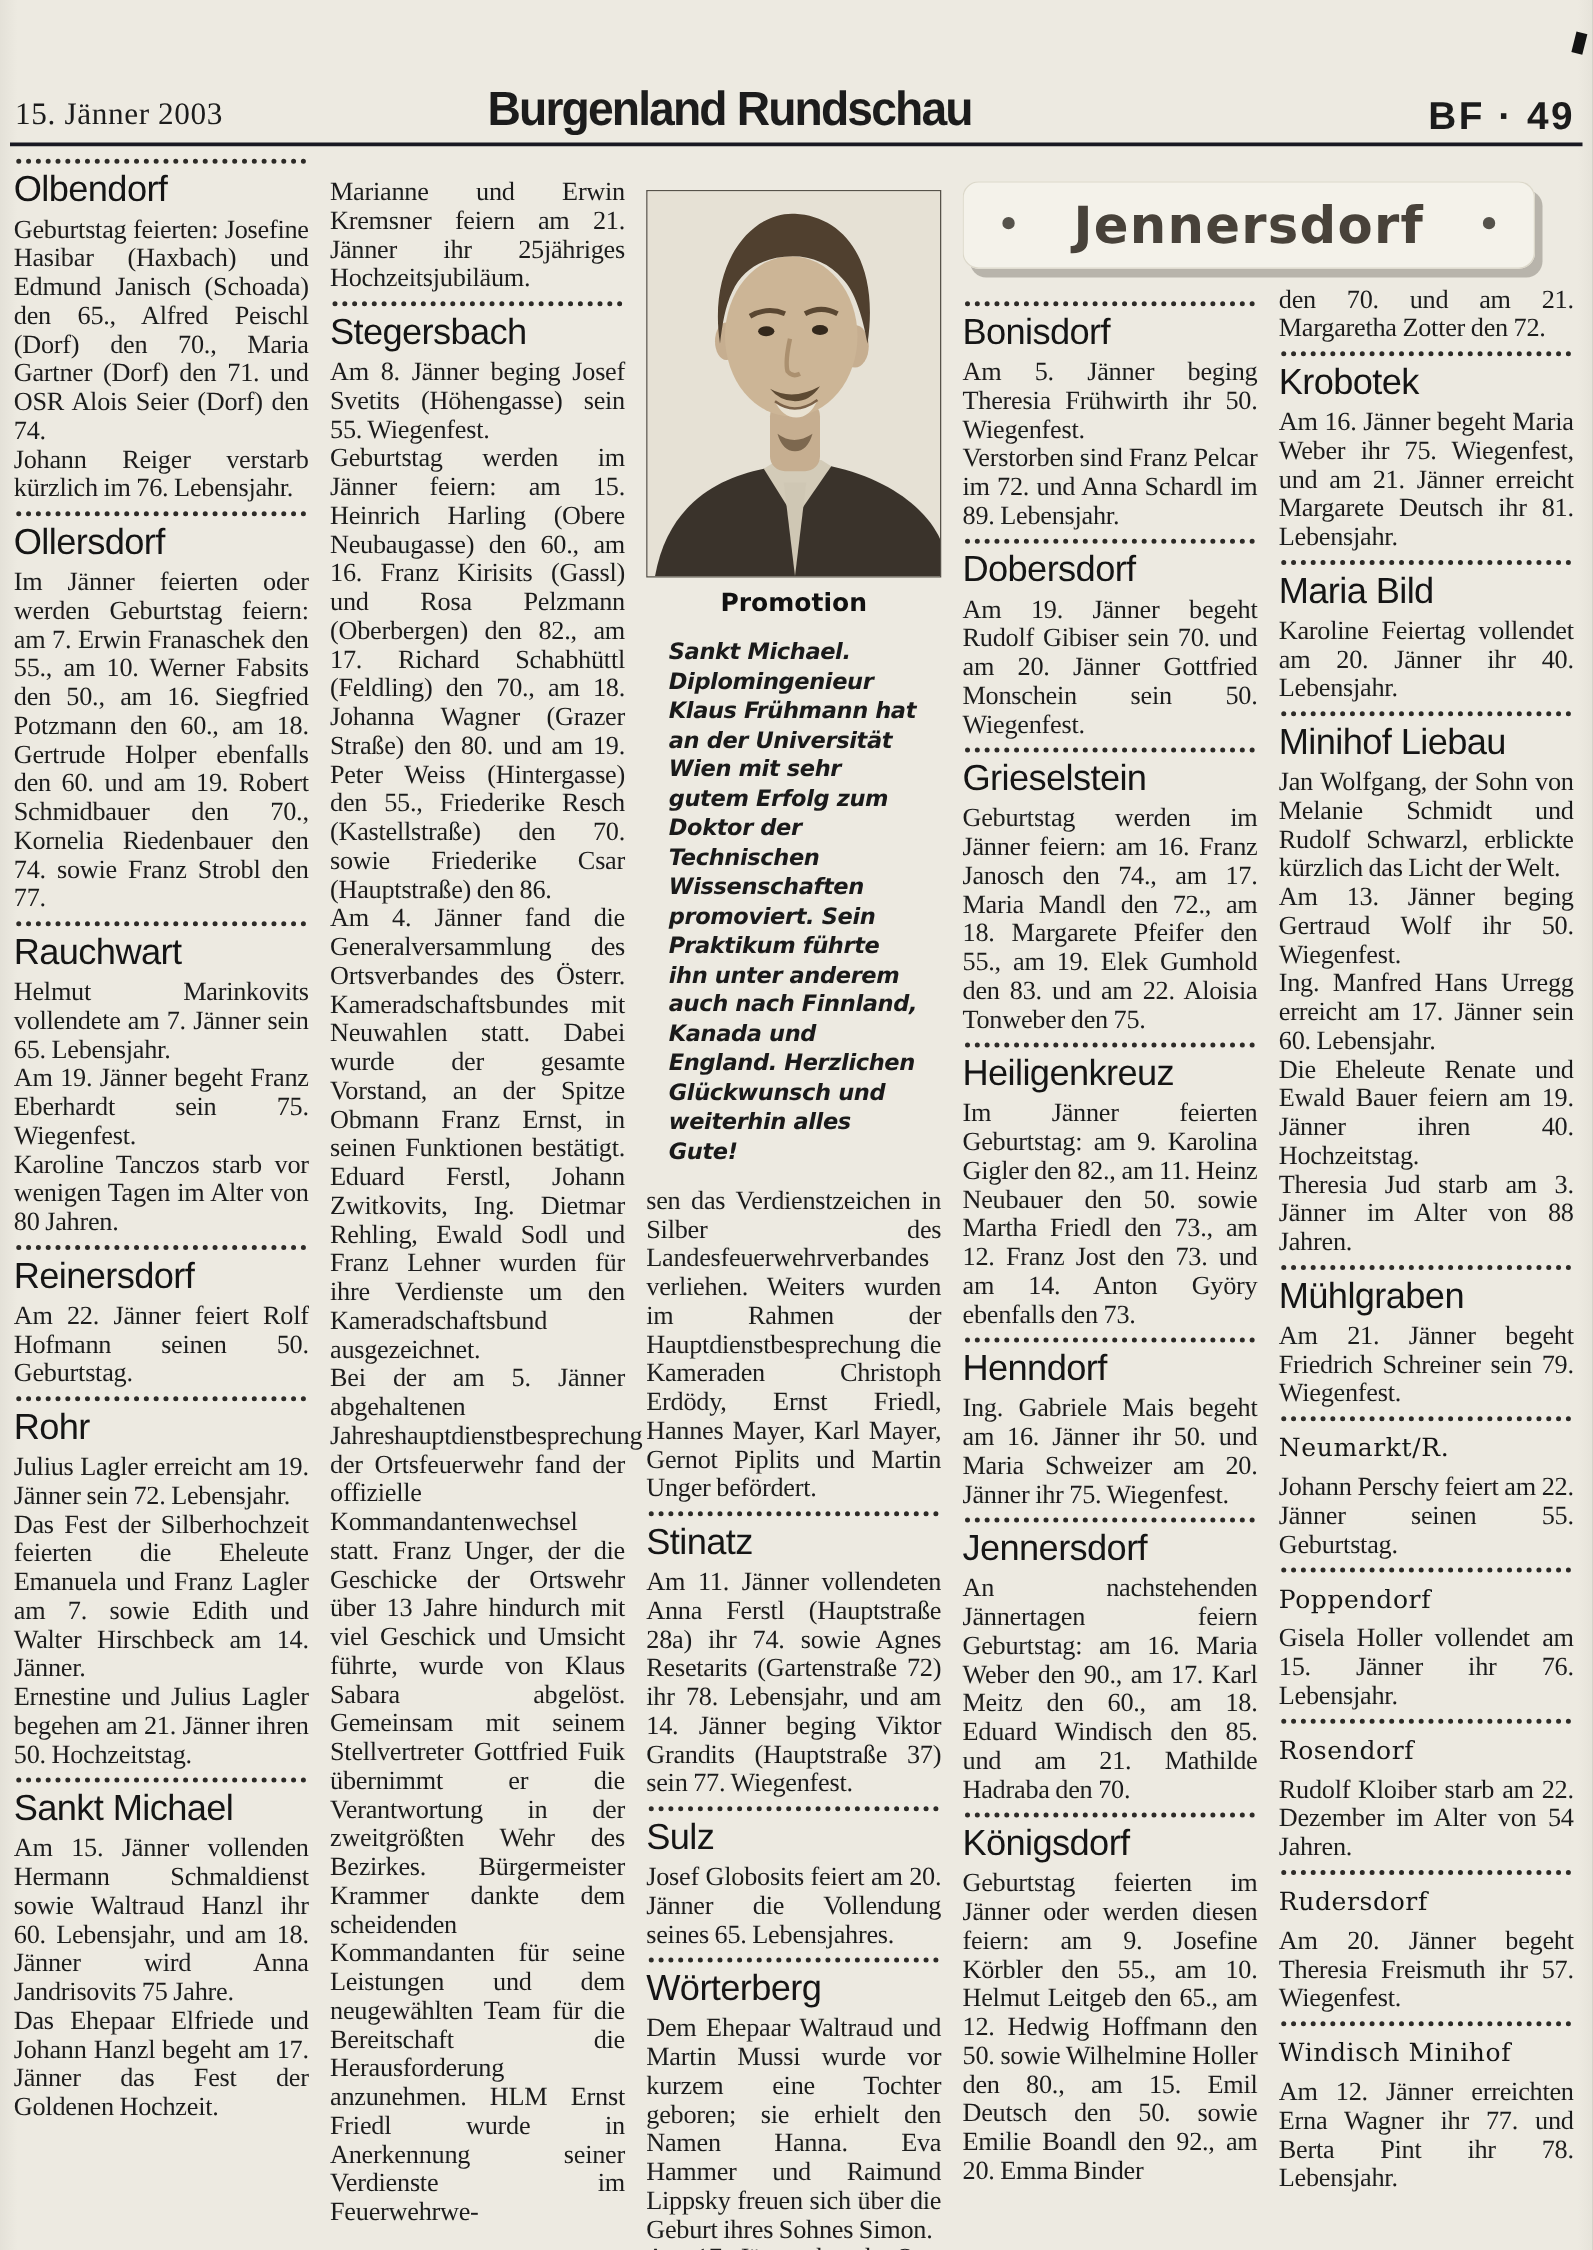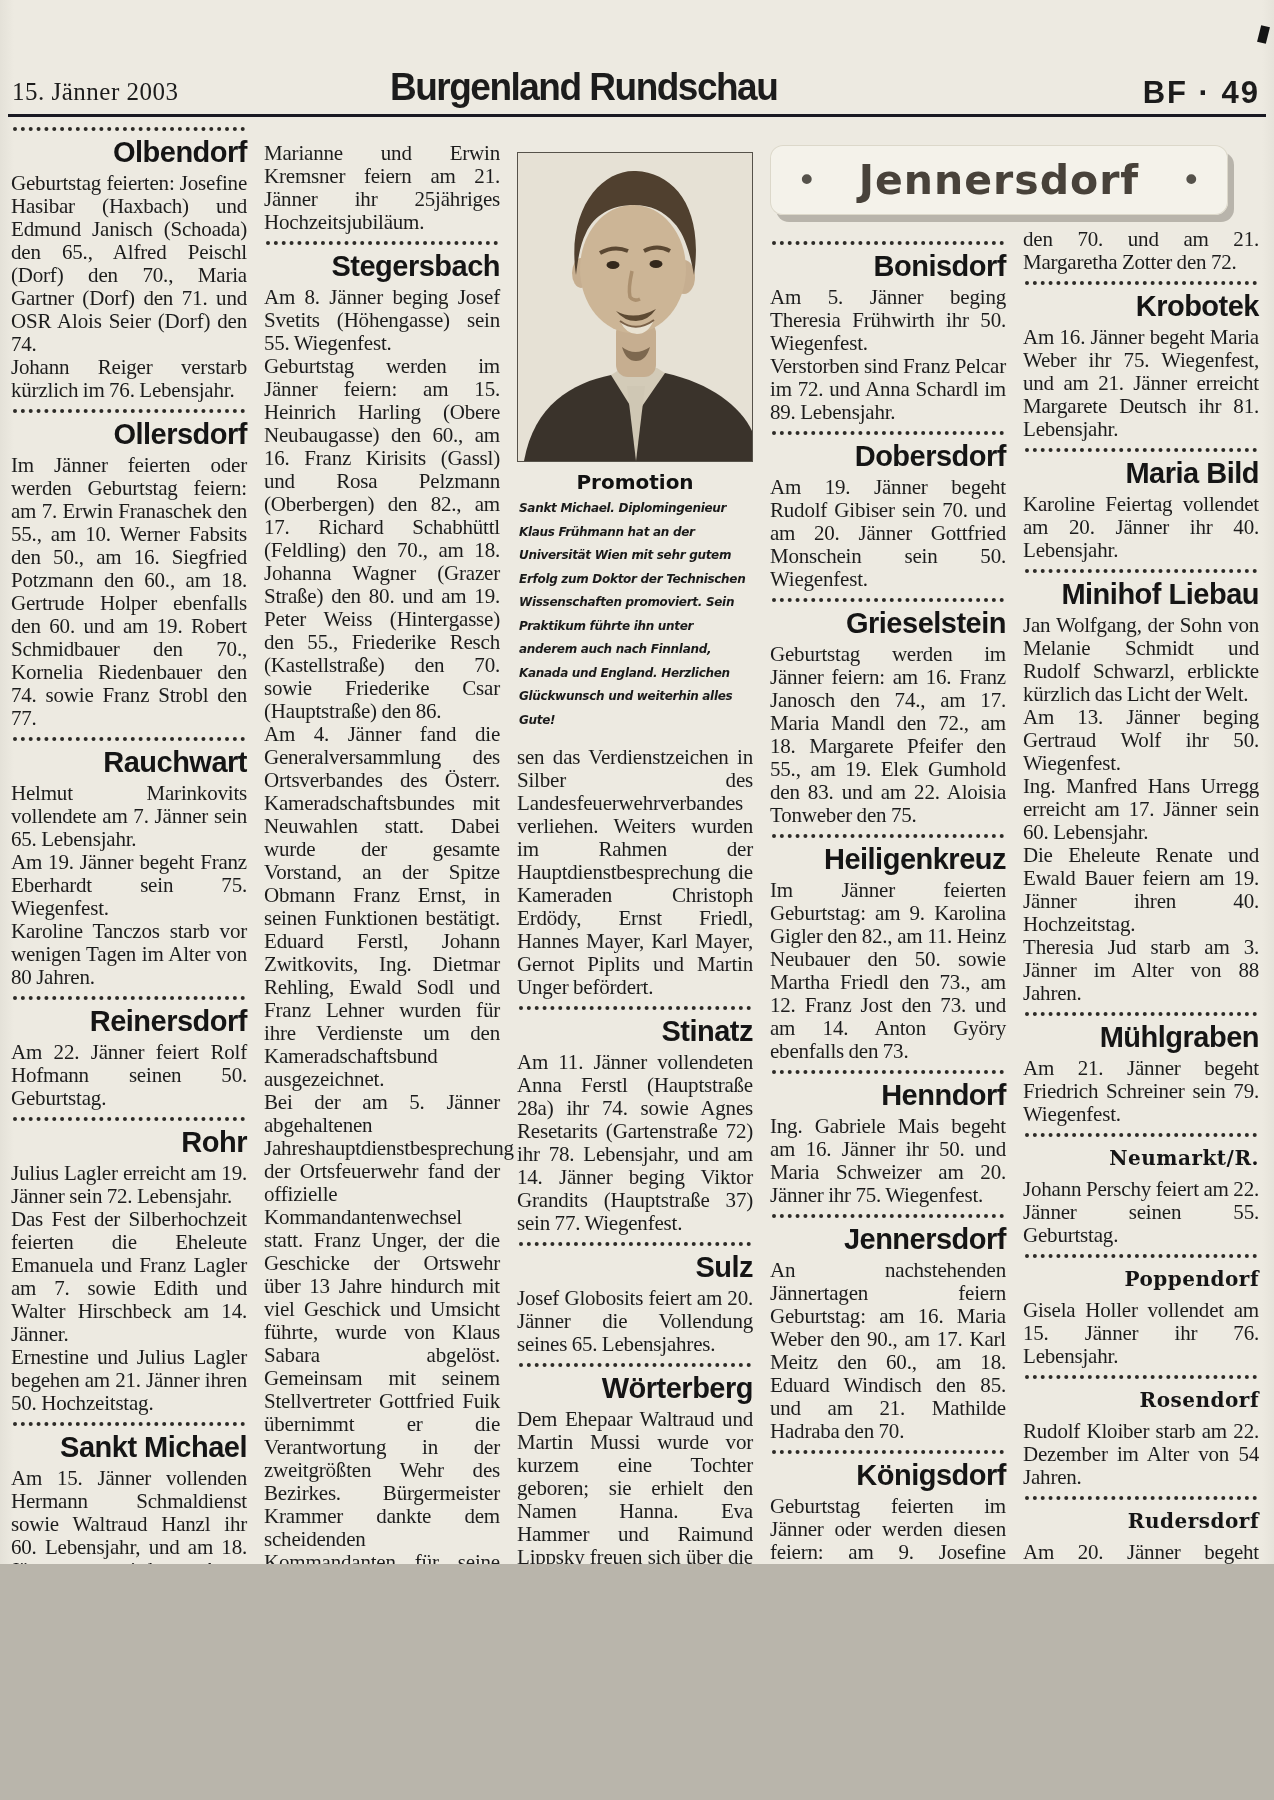--- a/index.html
+++ b/index.html
@@ -1,17 +1,17 @@
 <!DOCTYPE html>
 <html lang="de"><head>
 <meta charset="utf-8">
 <style>
   html,body{margin:0;padding:0;background:#b9b5ab;}
   .page{
-    position:relative;width:1274px;height:1564px;overflow:hidden;
+    position:relative;width:1274px;height:1800px;overflow:hidden;
     background:#edeae1;
     background-image:linear-gradient(90deg, #e4e1d8 0px, #edeae1 14px, #edeae1 1262px, #e6e3da 1274px);
     color:#1c1c1c;font-family:"Liberation Serif",serif;
   }
   .corner-mark{position:absolute;top:26px;right:6px;width:9px;height:17px;background:#141414;transform:rotate(14deg);}
   
   .masthead{position:absolute;top:58px;left:8px;width:1258px;height:56px;border-bottom:3px solid #191922;}
   .m-date{position:absolute;left:4px;bottom:8px;font-size:25px;letter-spacing:0.5px;}
   .m-title{position:absolute;left:382px;bottom:5px;font-family:"Liberation Sans",sans-serif;font-weight:700;
            font-size:37px;letter-spacing:-1.5px;transform:scaleY(1.04);transform-origin:bottom left;}
@@ -24,32 +24,32 @@
   .banner .label{font-family:"DejaVu Sans",sans-serif;font-weight:700;font-size:41px;color:#48423a;letter-spacing:1px;}
   .banner .dot{font-family:"DejaVu Sans",sans-serif;font-size:34px;color:#55524b;line-height:1;}
   
   .columns{position:absolute;top:120px;left:11px;width:1252px;display:flex;gap:17px;align-items:flex-start;}
   .col{width:236px;flex:0 0 236px;}
   .col:nth-child(2){margin-top:22px;}
   .col:nth-child(3){margin-top:32px;}
   .col:nth-child(4){margin-top:114px;}
   .col:nth-child(5){margin-top:108px;}
   .rule{border-top:4px dotted #2d2b27;margin:7px 2px 3px;height:0;}
-  h2.town{font-family:"Liberation Sans",sans-serif;font-weight:700;font-size:29px;line-height:36px;
-          margin:0 0 2px;text-align:right;letter-spacing:-0.5px;color:#151515;}
+  h2.town{font-family:"Liberation Sans",sans-serif;font-weight:400;font-size:29px;line-height:36px;
+          margin:0 0 2px;text-align:left;letter-spacing:-0.5px;color:#151515;}
   h2.town.slab{font-family:"DejaVu Serif",serif;font-size:20px;letter-spacing:0.5px;}
   p.body{font-size:21px;line-height:23px;text-align:justify;margin:0;letter-spacing:-0.2px;word-spacing:-0.5px;
          hyphens:auto;-webkit-hyphens:auto;}
   
   figure.photo{margin:0;width:236px;height:310px;box-sizing:border-box;border:1px solid #56524a;
                background:#e9e5da;overflow:hidden;}
   .caption{margin:8px 2px 14px;}
   .caption h3{font-family:"DejaVu Sans",sans-serif;font-weight:700;font-size:20px;margin:0 0 3px;text-align:center;color:#111;}
-  p.cap-text{font-family:"DejaVu Sans",sans-serif;font-weight:700;font-style:italic;font-size:12px;line-height:23.5px;
-             margin:0;text-align:left;letter-spacing:-0.3px;color:#1a1a1a;}
+  p.cap-text{font-family:"DejaVu Sans",sans-serif;font-weight:700;font-style:italic;font-size:18px;line-height:23.5px;
+             margin:16px;text-align:left;letter-spacing:-0.3px;color:#1a1a1a;}
 </style>
 </head>
 <body>
 
 <div class="page">
   <div class="corner-mark"></div>
 
   <header class="masthead">
     <span class="m-date">15. Jänner 2003</span>
     <span class="m-title">Burgenland Rundschau</span>

